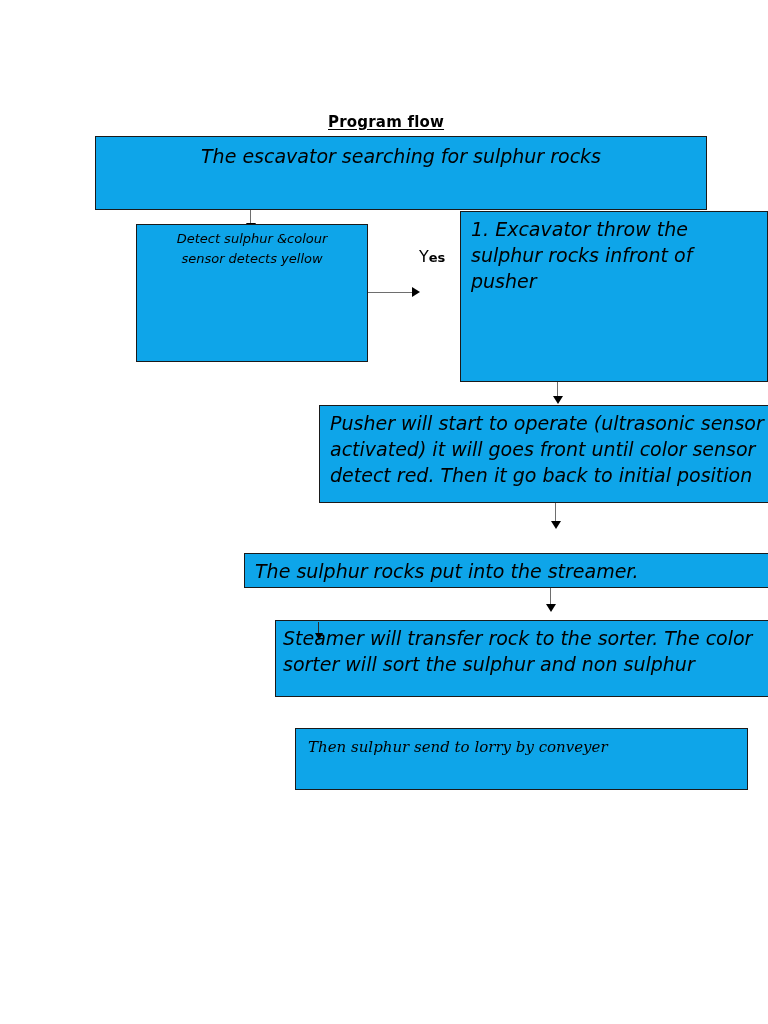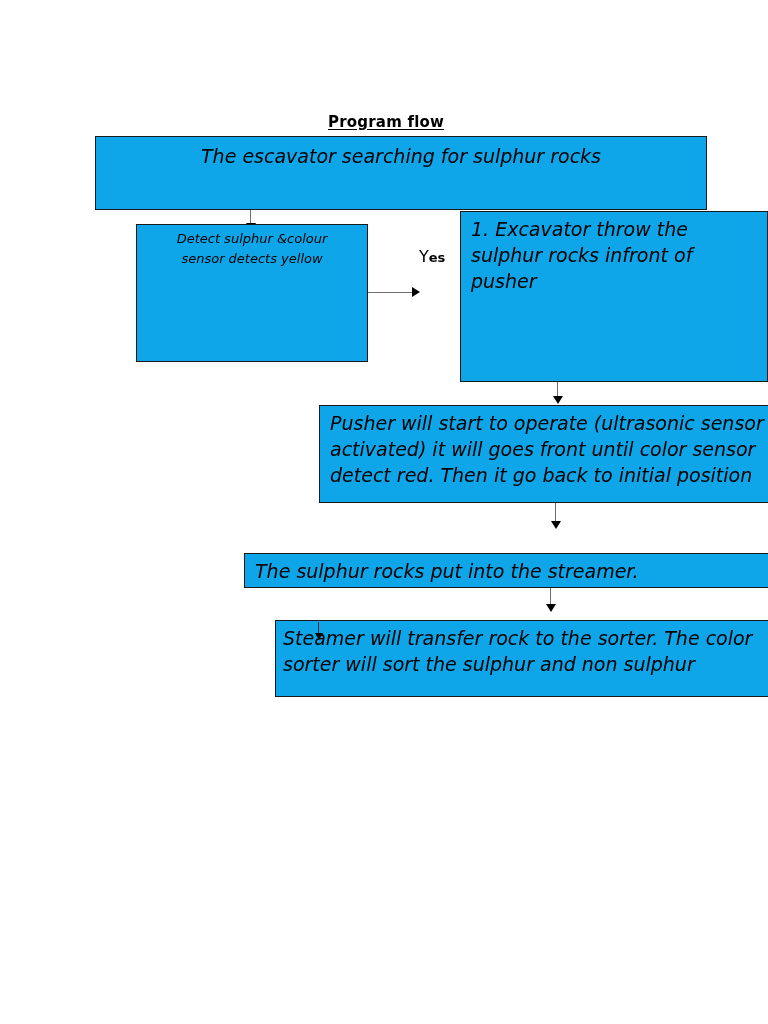--- a/index.html
+++ b/index.html
@@ -255,14 +255,17 @@
 
   <div class="conn" style="left:318px; top:622px; width:1px; height:22px; z-index:5;">
     <div class="line-v" style="height:13px; background:#2b2b2b;"></div>
     <div class="arrow-down" style="left:-3px; top:11px; border-left-width:4px; border-right-width:4px; border-top-width:7px;"></div>
   </div>
 
   <div class="box" id="box-sorter">
     <div class="box-text">Steamer will transfer rock to the sorter. The color sorter will sort the sulphur and non sulphur</div>
   </div>
 
+  <div class="box" id="box-lorry">
+    <div class="box-text">Then sulphur send to lorry by conveyer</div>
+  </div>
 
 </div>
 
 </body></html>

